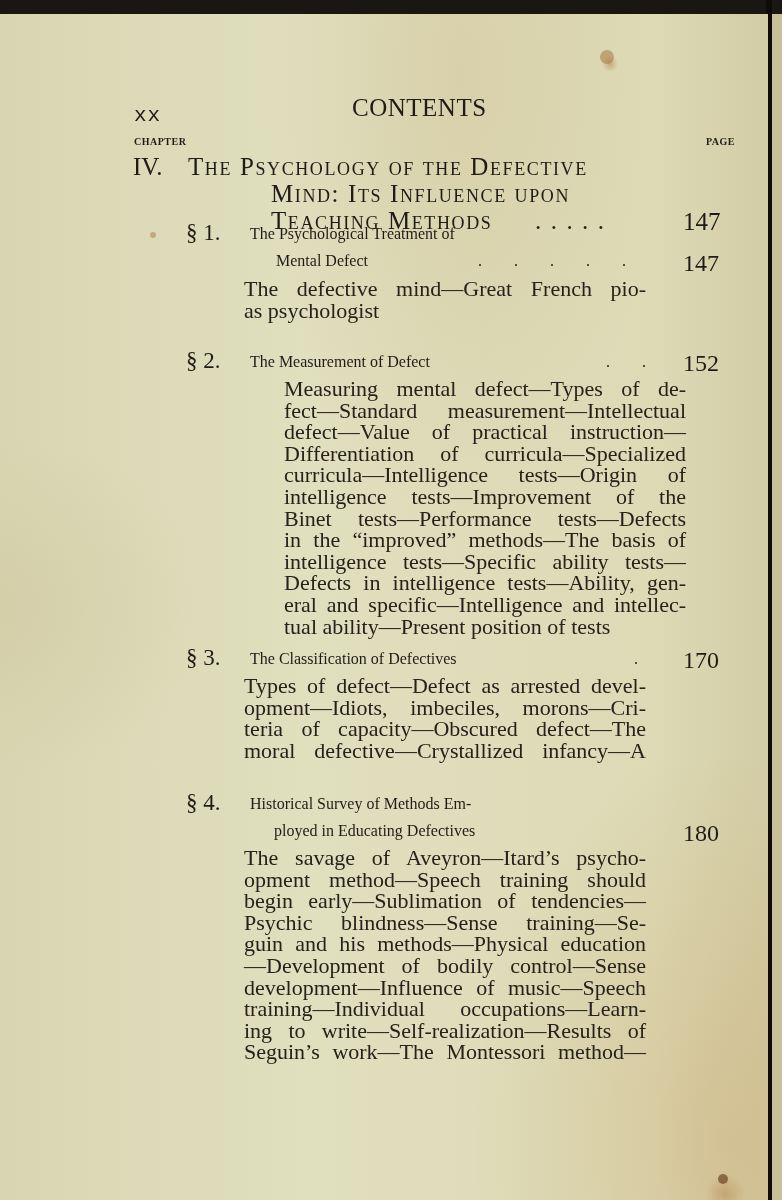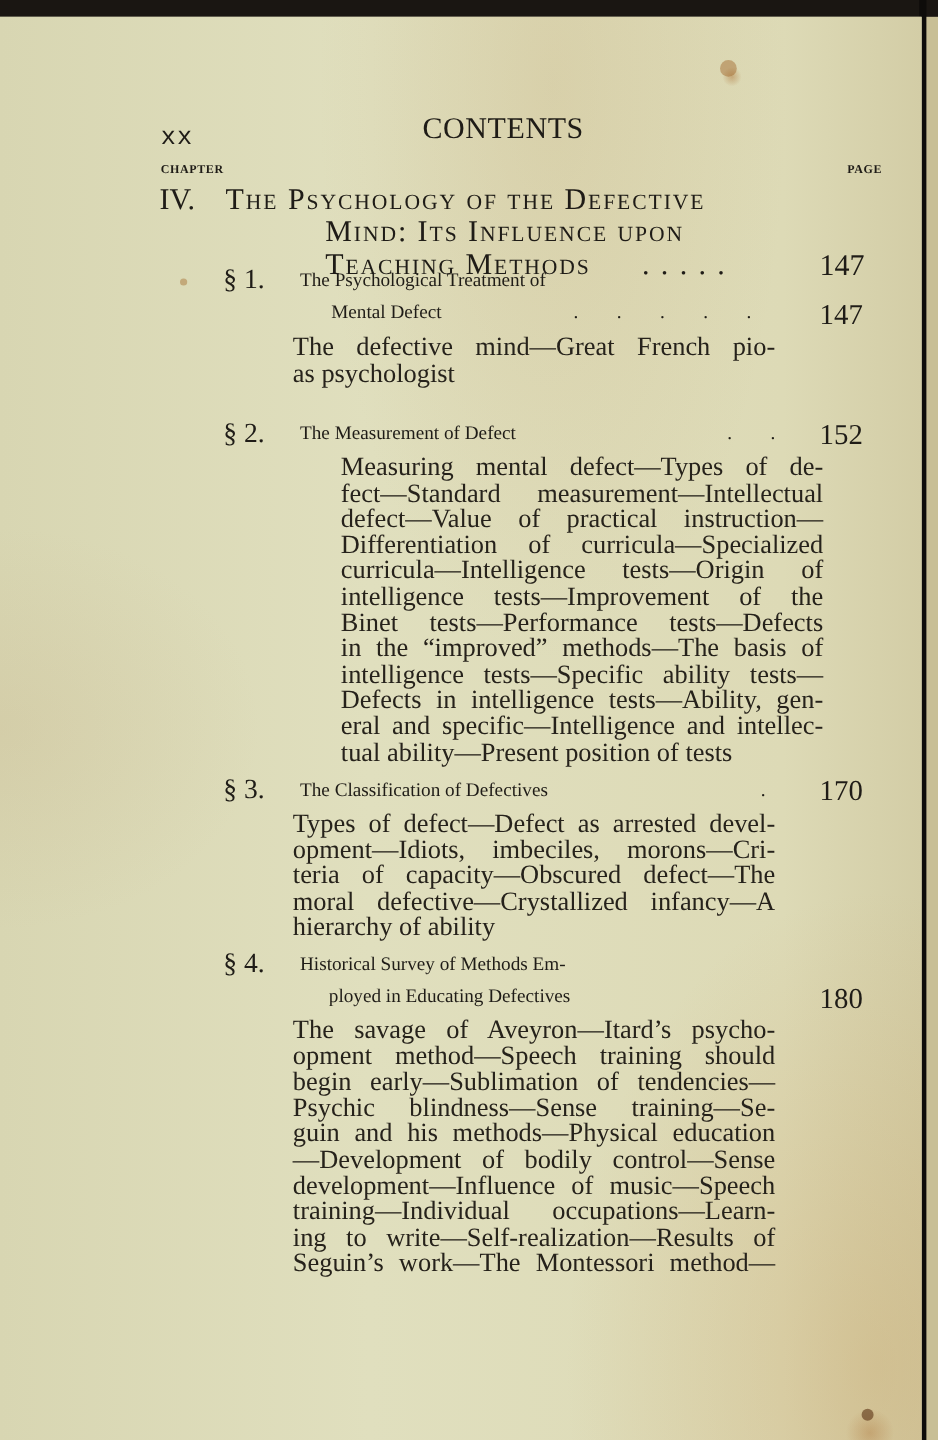--- a/index.html
+++ b/index.html
@@ -135,21 +135,20 @@
   <div class="section" style="top:631px;">
     <span class="sec-num">§ 3.</span>
     <span class="sec-title" style="top:0;">The Classification of Defectives</span>
     <span class="sec-title leader" style="left:448px;top:0;">.</span>
     <span class="sec-page" style="top:2px;">170</span>
     <div class="summary" style="top:30px;">
       <span class="summary-line">Types of defect—Defect as arrested devel-</span>
       <span class="summary-line">opment—Idiots, imbeciles, morons—Cri-</span>
       <span class="summary-line">teria of capacity—Obscured defect—The</span>
       <span class="summary-line">moral defective—Crystallized infancy—A</span>
-      <span class="summary-line last">hierarchy of ability</span>
     </div>
   </div>
 
   <div class="section" style="top:776px;">
     <span class="sec-num">§ 4.</span>
     <span class="sec-title" style="top:0;">Historical Survey of Methods Em-</span>
     <span class="sec-title" style="left:88px;top:27px;">ployed in Educating Defectives</span>
     <span class="sec-page" style="top:30px;">180</span>
     <div class="summary" style="top:57px;">
       <span class="summary-line">The savage of Aveyron—Itard’s psycho-</span>

